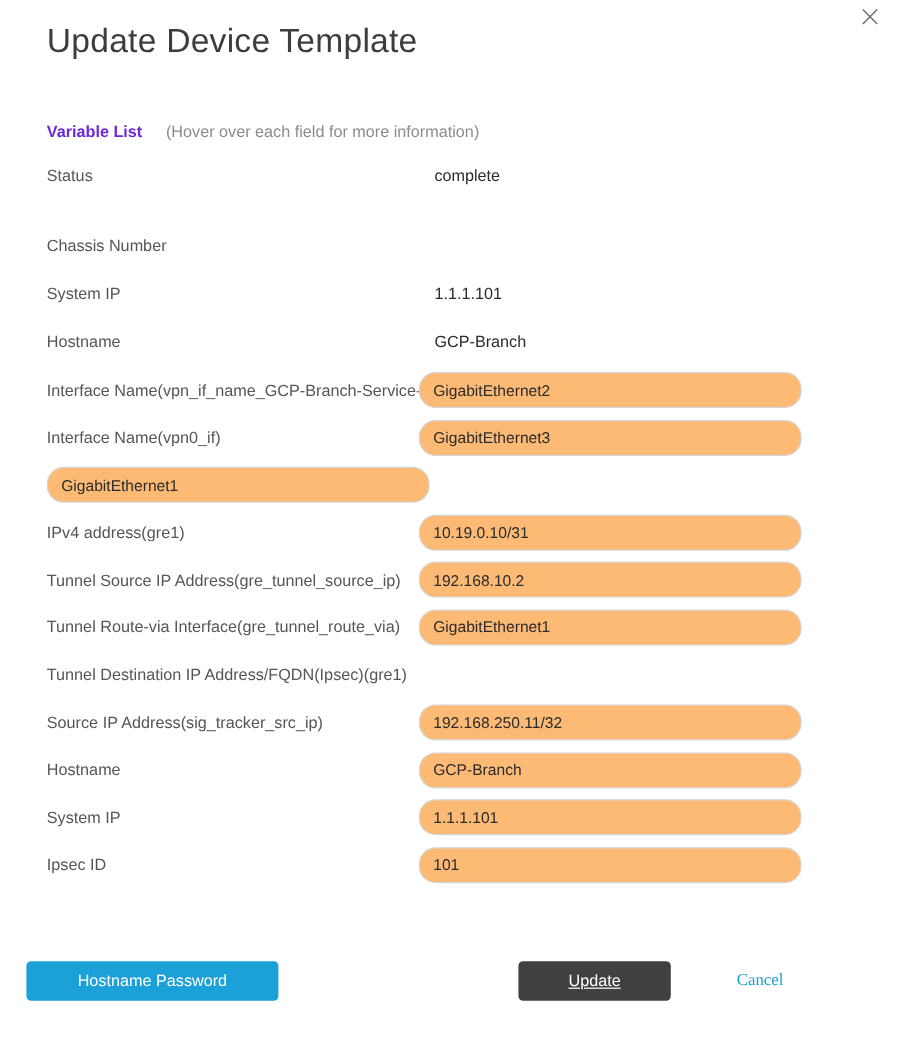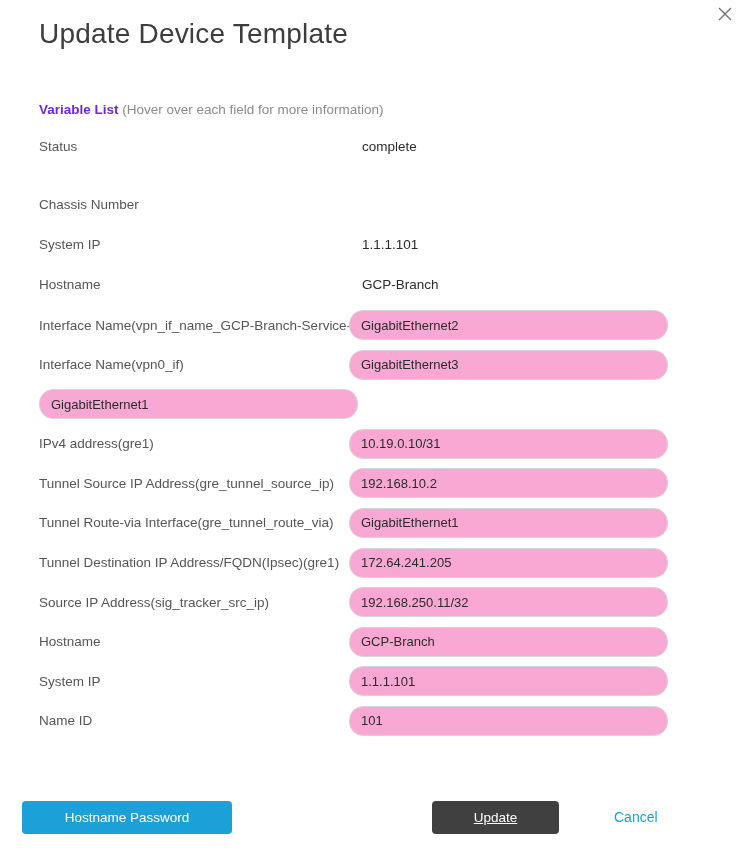--- a/index.html
+++ b/index.html
@@ -35,21 +35,21 @@
     text-align: center;
   }
   .section-head {
     position: absolute;
     left: 39px; top: 102px;
     font-size: 13.5px;
     color: #4b4b4e;
     white-space: nowrap;
   }
   .section-head .heading { font-weight: bold; color: #6d28d9; }
-  .section-head .hint { font-weight: normal; color: #8b8b8e; }
+  .section-head .hint { font-weight: normal; color: #8b8b8e; padding-left: 16px; }
   .rows {
     position: absolute;
     left: 39px; top: 126px;
     width: 629px;
   }
   .row { display: flex; align-items: center; }
   .row.static { height: 40px; }
   .rows > .row:nth-child(1) { margin-bottom: 18px; align-items: center; }   
   .rows > .row:nth-child(5) { margin-top: 6px; }        
   .row.input-row { height: 30px; margin-bottom: 9.6px; }
@@ -64,21 +64,21 @@
   .value {
     padding-left: 13px;
     font-size: 13.5px;
     color: #2b2b2b;
     white-space: nowrap;
   }
   input.field-input {
     width: 319px; height: 30px;
     border: 1px solid #d6d6d6;
     border-radius: 14px;
-    background: #f9a8d4;
+    background: #fdba74;
     padding: 0 11px;
     font-size: 13px;
     color: #2b2b2b;
     font-family: "Liberation Sans", sans-serif;
     outline: none;
   }
   .footer {
     position: absolute;
     left: 0; top: 801px;
     width: 752px; height: 32px;
@@ -96,20 +96,21 @@
   }
   .btn.generate { left: 22px; width: 210px; }
   .btn.update  { left: 432px; width: 127px; }
   .cancel-link {
     position: absolute;
     left: 614px; top: 0;
     line-height: 33px;
     font-size: 14px;
     text-decoration: none;
     cursor: pointer;
+    font-family: Liberation Serif, serif;
   }
 </style>
 </head>
 <body>
 
 <div class="modal">
 
   <button class="close-btn" aria-label="Close">
     <svg width="18" height="18" viewBox="0 0 18 18">
       <line x1="3" y1="3" x2="15" y2="15" stroke="#6e6e6e" stroke-width="1.2"></line>
@@ -158,36 +159,35 @@
       <div class="row input-row">
         <div class="label">Tunnel Source IP Address(gre_tunnel_source_ip)</div>
         <input class="field-input" type="text" value="192.168.10.2" style="">
       </div>
       <div class="row input-row">
         <div class="label">Tunnel Route-via Interface(gre_tunnel_route_via)</div>
         <input class="field-input" type="text" value="GigabitEthernet1" style="">
       </div>
       <div class="row input-row">
         <div class="label">Tunnel Destination IP Address/FQDN(Ipsec)(gre1)</div>
-        <input class="field-input" type="text" value="172.64.241.205" style="">
       </div>
       <div class="row input-row">
         <div class="label">Source IP Address(sig_tracker_src_ip)</div>
         <input class="field-input" type="text" value="192.168.250.11/32" style="">
       </div>
       <div class="row input-row">
         <div class="label">Hostname</div>
         <input class="field-input" type="text" value="GCP-Branch" style="">
       </div>
       <div class="row input-row">
         <div class="label">System IP</div>
         <input class="field-input" type="text" value="1.1.1.101" style="">
       </div>
       <div class="row input-row">
-        <div class="label">Name ID</div>
+        <div class="label">Ipsec ID</div>
         <input class="field-input" type="text" value="101" style="">
       </div>
     </div>
 
   <div class="footer">
     <button class="btn generate" style="background: rgb(27, 160, 215);">Hostname Password</button>
     <button class="btn update" style="background: #404040; text-decoration: underline;">Update</button>
     <a class="cancel-link" style="color: rgb(27, 160, 215);">Cancel</a>
   </div>
 

